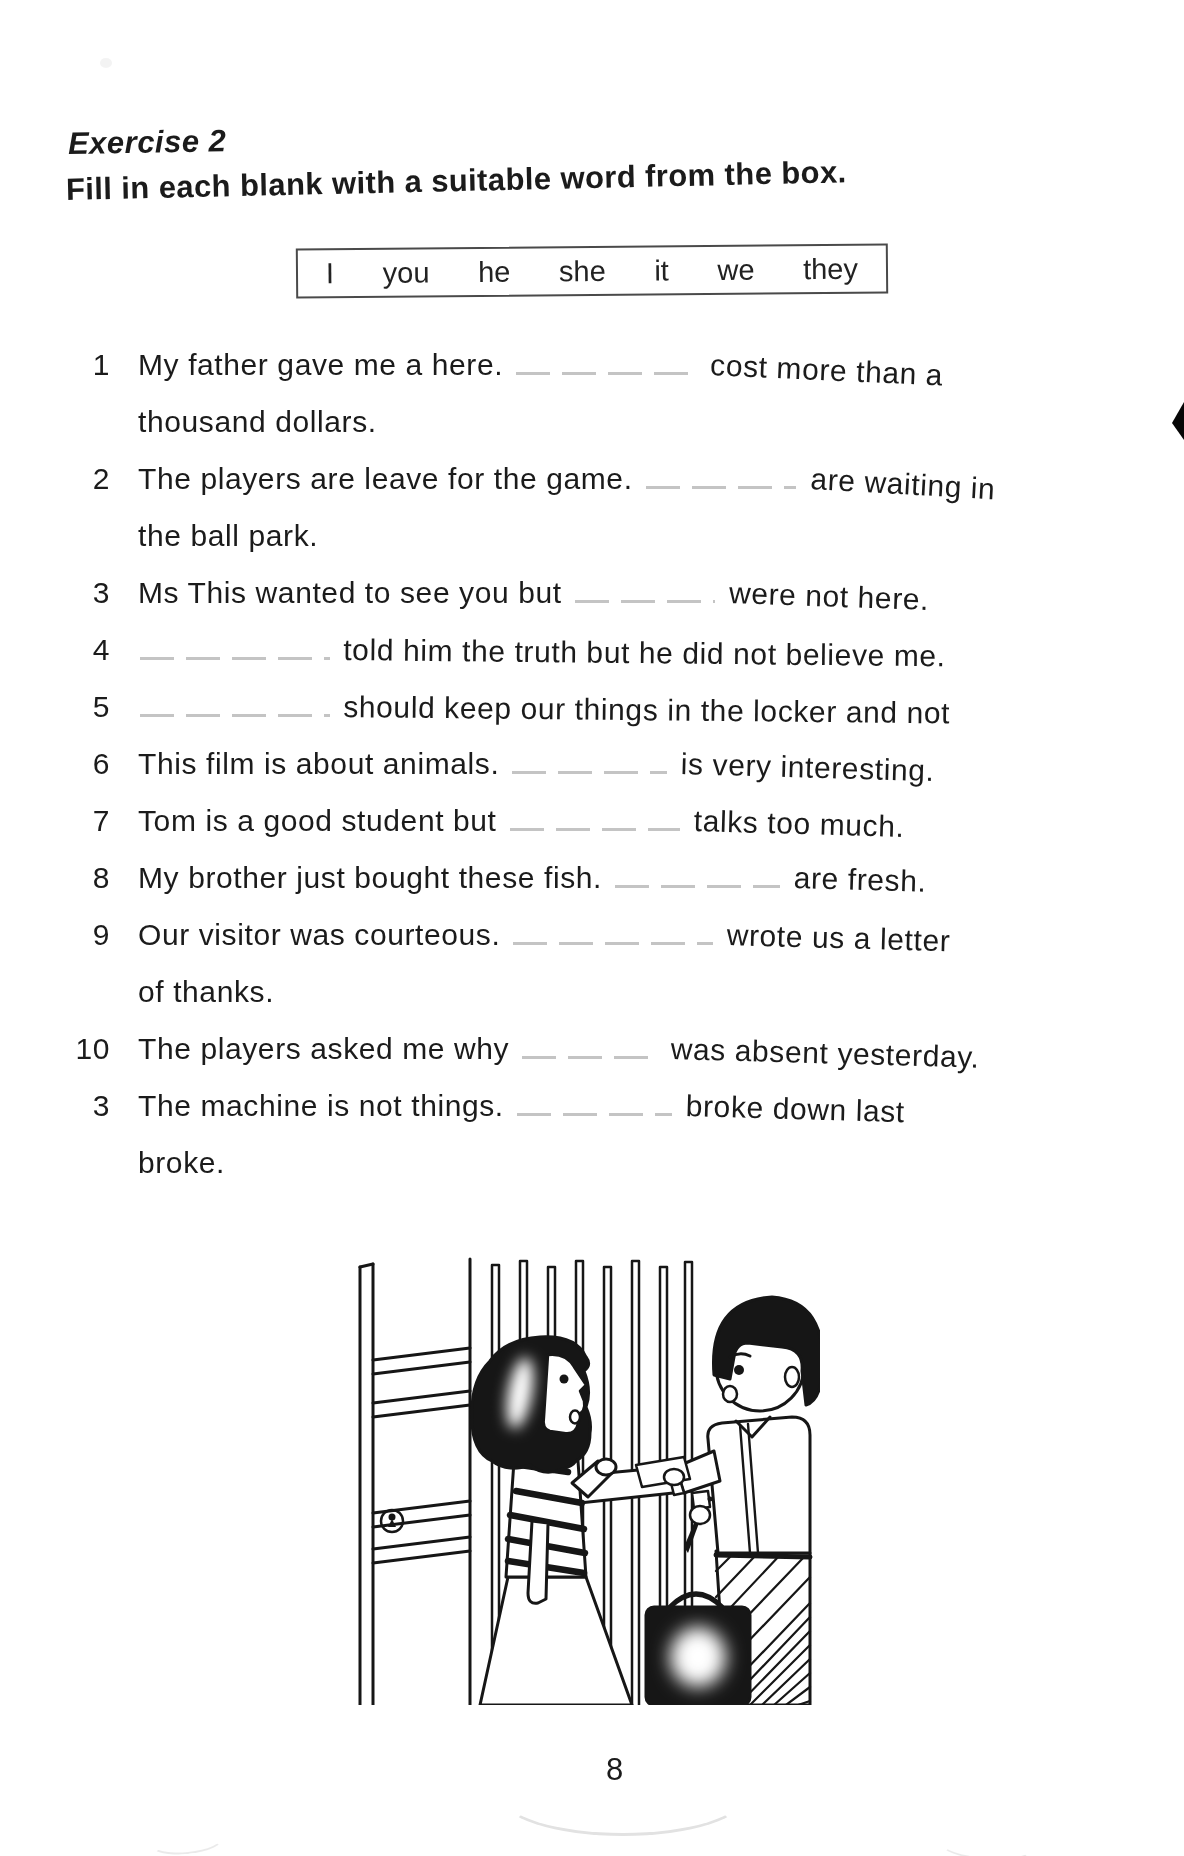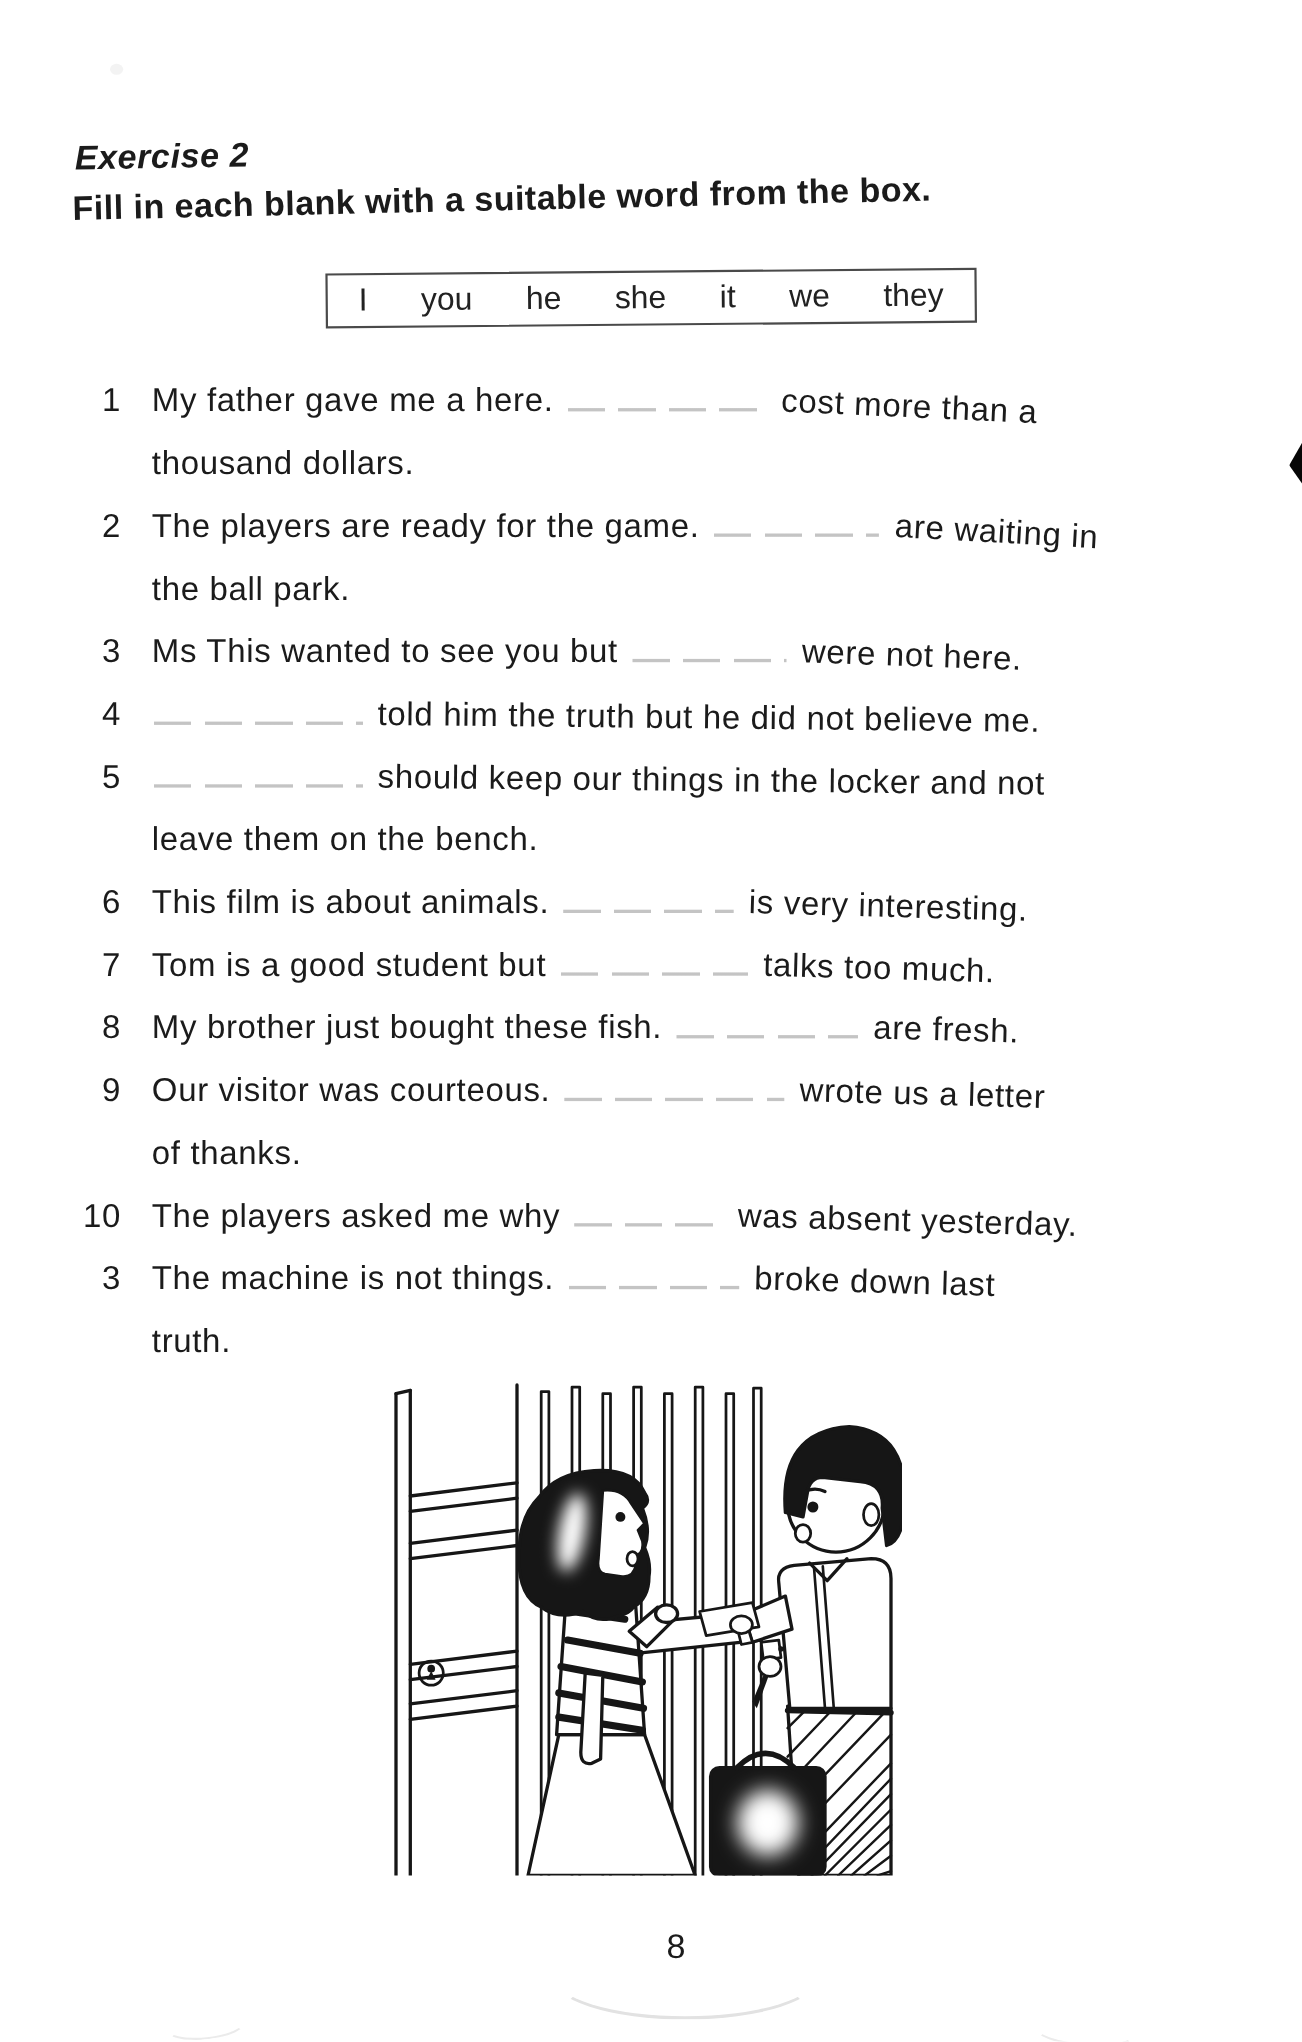--- a/index.html
+++ b/index.html
@@ -106,33 +106,33 @@
   <span>they</span>
 </div>
 
 <ol class="abs items">
   <li>
     <span class="num">1</span>
     <span class="txt"><span>My father gave me a here.</span><span class="blank" style="width:180px;"></span><span class="post tilt-a">cost more than a</span><br><span>thousand dollars.</span></span>
   </li>
   <li>
     <span class="num">2</span>
-    <span class="txt"><span>The players are ready for the game.</span><span class="blank" style="width:150px;"></span><span class="post tilt-b">are waiting in</span><br><span>the ball park.</span></span>
+    <span class="txt"><span>The players are leave for the game.</span><span class="blank" style="width:150px;"></span><span class="post tilt-b">are waiting in</span><br><span>the ball park.</span></span>
   </li>
   <li>
     <span class="num">3</span>
     <span class="txt"><span>Ms This wanted to see you but</span><span class="blank" style="width:140px;"></span><span class="post tilt-c">were not here.</span></span>
   </li>
   <li>
     <span class="num">4</span>
     <span class="txt"><span></span><span class="blank" style="width:190px;margin-left:2px;"></span><span class="post tilt-s">told him the truth but he did not believe me.</span></span>
   </li>
   <li>
     <span class="num">5</span>
-    <span class="txt"><span></span><span class="blank" style="width:190px;margin-left:2px;"></span><span class="post tilt-s">should keep our things in the locker and not</span><br><span>leave them on the bench.</span></span>
+    <span class="txt"><span></span><span class="blank" style="width:190px;margin-left:2px;"></span><span class="post tilt-s">should keep our things in the locker and not</span><br></span>
   </li>
   <li>
     <span class="num">6</span>
     <span class="txt"><span>This film is about animals.</span><span class="blank" style="width:155px;"></span><span class="post tilt-d">is very interesting.</span></span>
   </li>
   <li>
     <span class="num">7</span>
     <span class="txt"><span>Tom is a good student but</span><span class="blank" style="width:170px;"></span><span class="post tilt-d">talks too much.</span></span>
   </li>
   <li>
@@ -142,21 +142,21 @@
   <li>
     <span class="num">9</span>
     <span class="txt"><span>Our visitor was courteous.</span><span class="blank" style="width:200px;"></span><span class="post tilt-d">wrote us a letter</span><br><span>of thanks.</span></span>
   </li>
   <li>
     <span class="num">10</span>
     <span class="txt"><span>The players asked me why</span><span class="blank" style="width:135px;"></span><span class="post tilt-d">was absent yesterday.</span></span>
   </li>
   <li>
     <span class="num">3</span>
-    <span class="txt"><span>The machine is not things.</span><span class="blank" style="width:155px;"></span><span class="post tilt-d">broke down last</span><br><span>truth.</span></span>
+    <span class="txt"><span>The machine is not things.</span><span class="blank" style="width:155px;"></span><span class="post tilt-d">broke down last</span><br><span>broke.</span></span>
   </li>
 </ol>
 
 <div class="abs illustration" role="img" aria-label="Line drawing of a woman at a gate receiving a letter to sign from a delivery boy with a bag">
 <svg width="480" height="450" viewBox="0 0 480 450" xmlns="http://www.w3.org/2000/svg">
   <defs>
     <filter id="blur1" x="-80%" y="-80%" width="260%" height="260%">
           <feGaussianBlur stdDeviation="7"></feGaussianBlur>
         </filter>
     <filter id="blur2" x="-80%" y="-80%" width="260%" height="260%">

